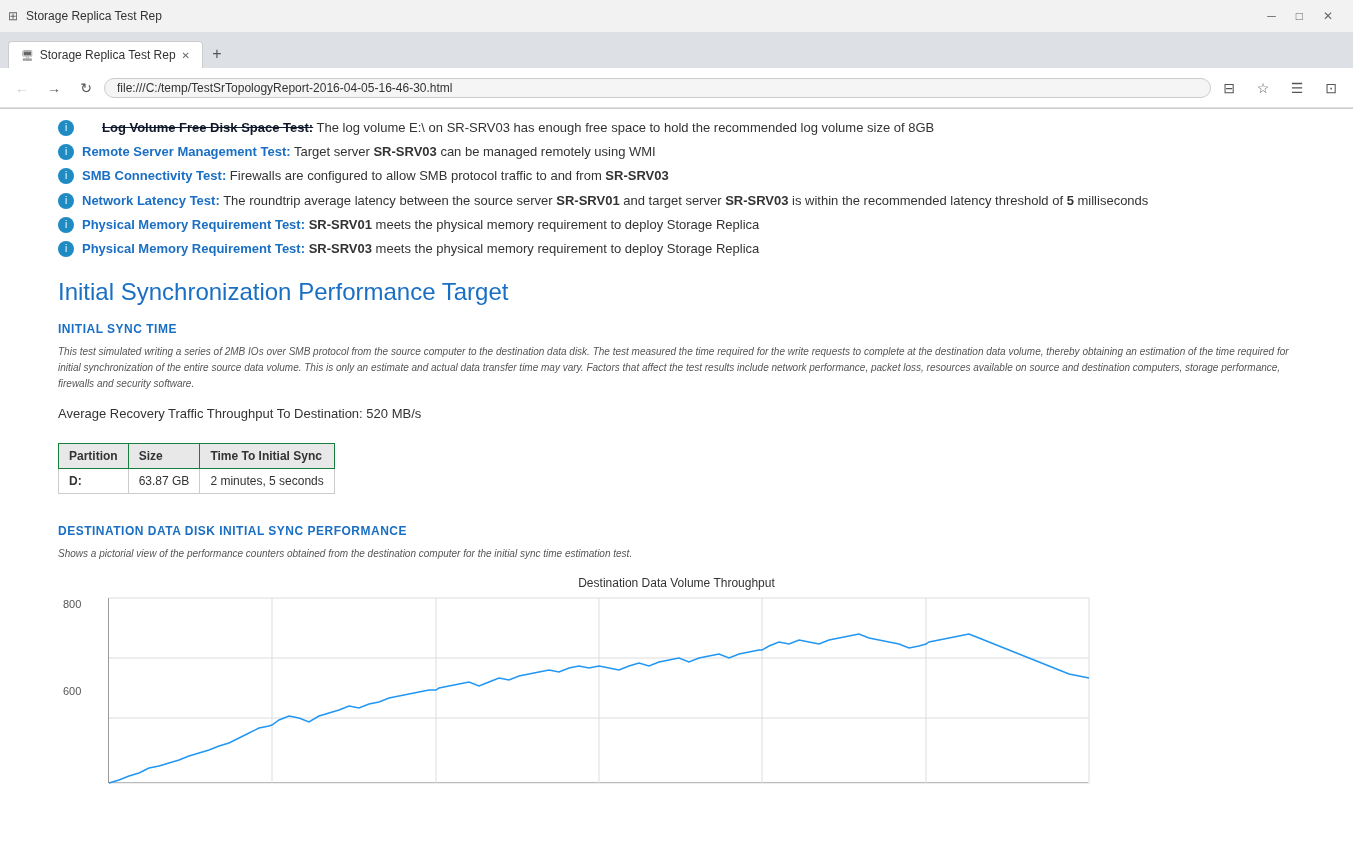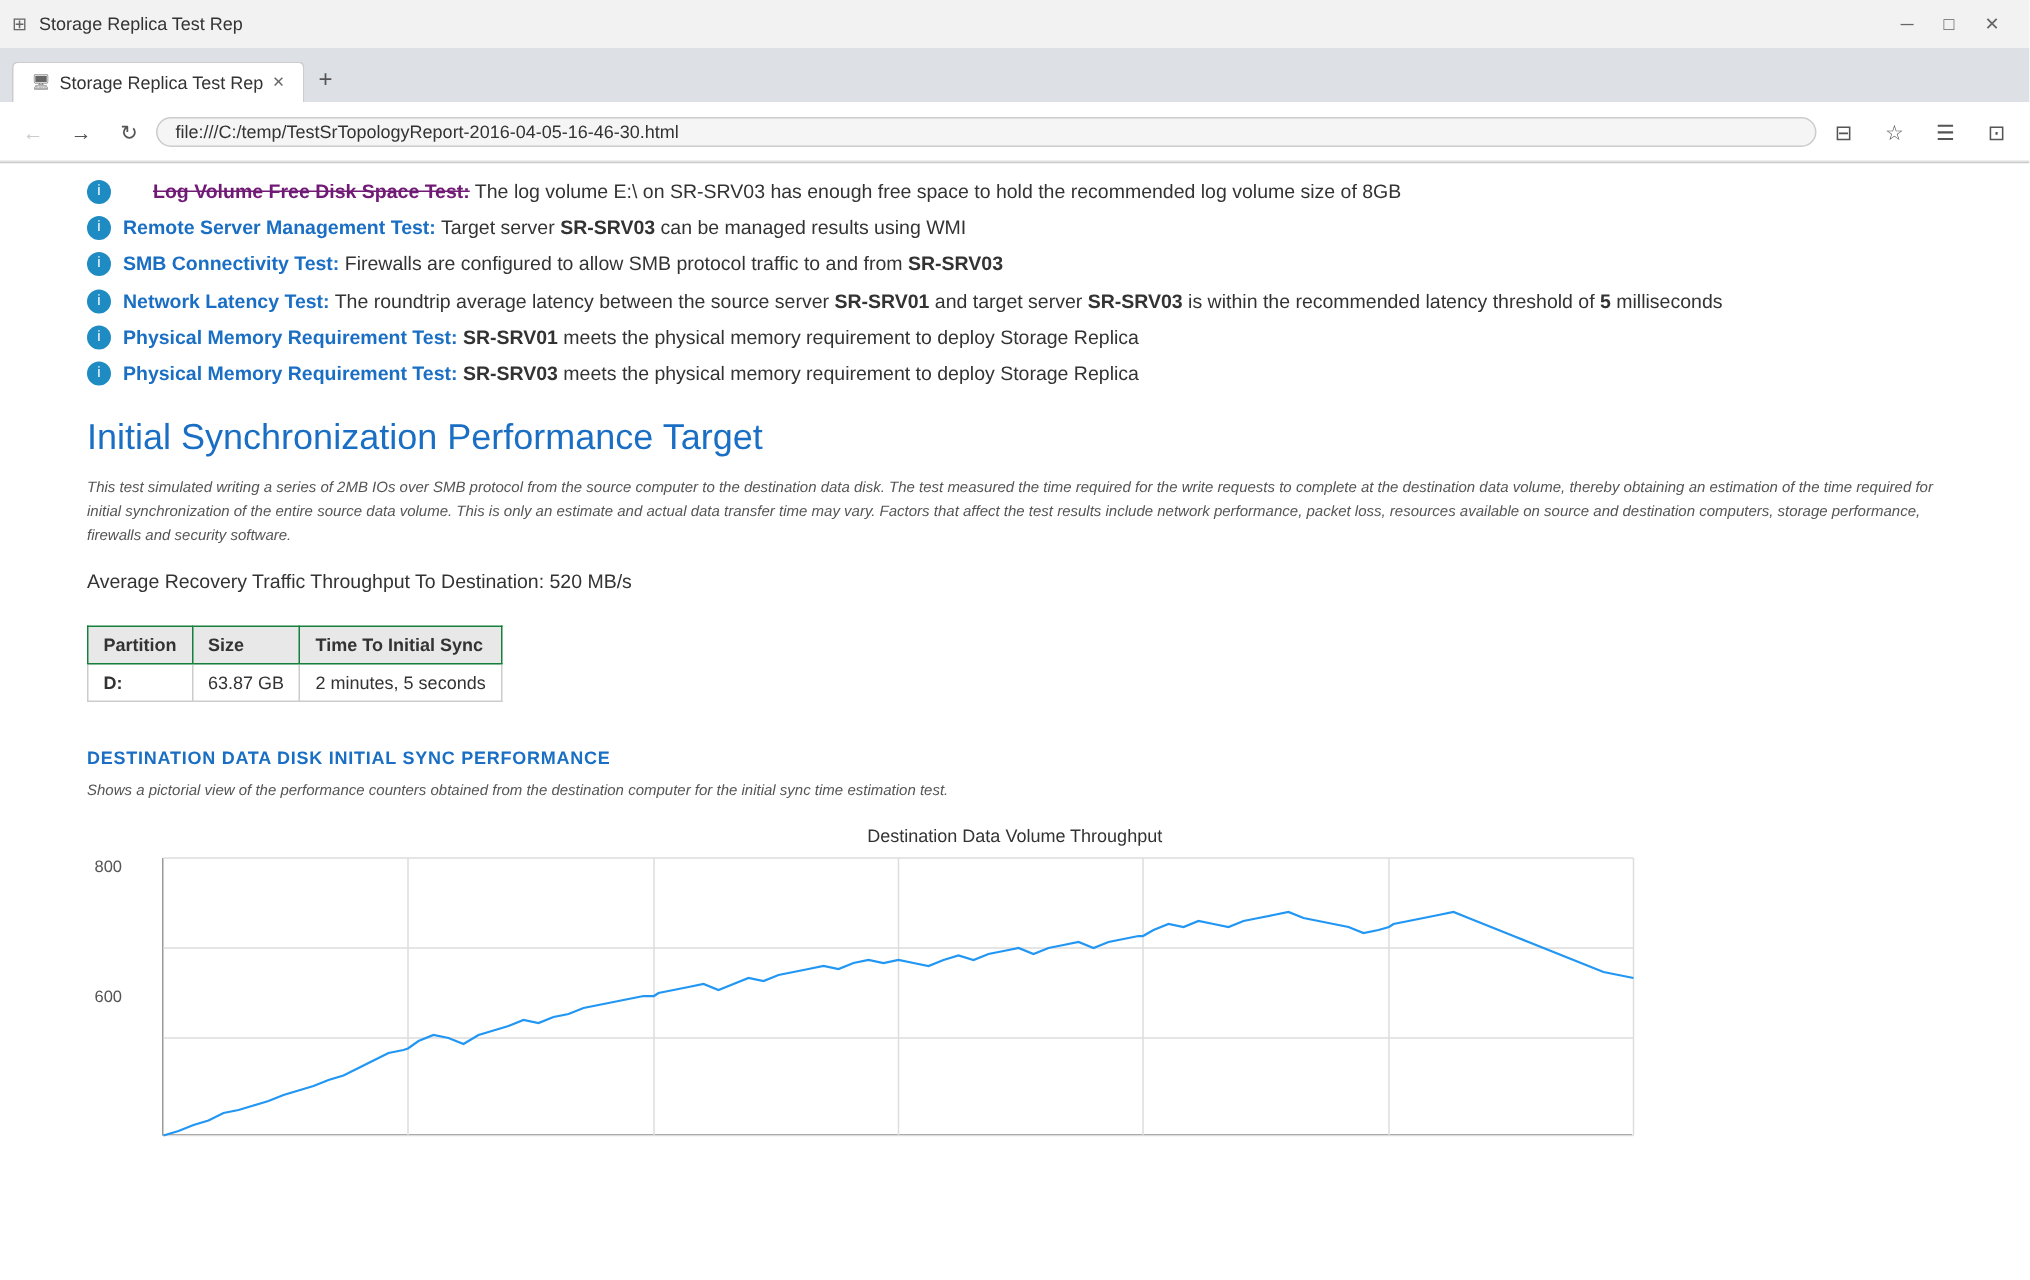--- a/index.html
+++ b/index.html
@@ -108,21 +108,21 @@
       color: #fff;
       font-size: 10px;
       display: flex; align-items: center; justify-content: center;
       flex-shrink: 0;
       margin-top: 1px;
     }
     .notif-label { color: #1a6fc4; font-weight: 600; }
     .notif-bold { font-weight: 700; }
 
     
-    .notif-strike { text-decoration: line-through; color: #701a75; padding-left: 20px; }
+    .notif-strike { text-decoration: line-through; color: #0f172a; padding-left: 20px; }
 
     
     .section-heading {
       font-size: 24px;
       color: #1a6fc4;
       font-weight: 300;
       margin: 20px 0 12px 0;
     }
     .subsection-heading {
       font-size: 12px;
@@ -224,21 +224,21 @@
       <span>
         <span class="notif-label notif-strike">Log Volume Free Disk Space Test:</span>
         <span> The log volume E:\ on SR-SRV03 has enough free space to hold the recommended log volume size of 8GB</span>
       </span>
     </div>
 
     <div class="notification-item">
       <div class="notif-icon">i</div>
       <span>
         <span class="notif-label">Remote Server Management Test:</span>
-        <span> Target server </span><span class="notif-bold">SR-SRV03</span><span> can be managed results using WMI</span>
+        <span> Target server </span><span class="notif-bold">SR-SRV03</span><span> can be managed remotely using WMI</span>
       </span>
     </div>
 
     <div class="notification-item">
       <div class="notif-icon">i</div>
       <span>
         <span class="notif-label">SMB Connectivity Test:</span>
         <span> Firewalls are configured to allow SMB protocol traffic to and from </span><span class="notif-bold">SR-SRV03</span>
       </span>
     </div>
@@ -263,20 +263,21 @@
       <div class="notif-icon">i</div>
       <span>
         <span class="notif-label">Physical Memory Requirement Test:</span>
         <span> </span><span class="notif-bold">SR-SRV03</span><span> meets the physical memory requirement to deploy Storage Replica</span>
       </span>
     </div>
   </div>
 
   <h2 class="section-heading">Initial Synchronization Performance Target</h2>
 
+  <div class="subsection-heading">INITIAL SYNC TIME</div>
 
   <p class="description-text">This test simulated writing a series of 2MB IOs over SMB protocol from the source computer to the destination data disk. The test measured the time required for the write requests to complete at the destination data volume, thereby obtaining an estimation of the time required for initial synchronization of the entire source data volume. This is only an estimate and actual data transfer time may vary. Factors that affect the test results include network performance, packet loss, resources available on source and destination computers, storage performance, firewalls and security software.</p>
 
   <p class="throughput-label">Average Recovery Traffic Throughput To Destination: 520 MB/s</p>
 
   <table class="sync-table">
     <thead>
       <tr>
         <th>Partition</th>
         <th>Size</th>

